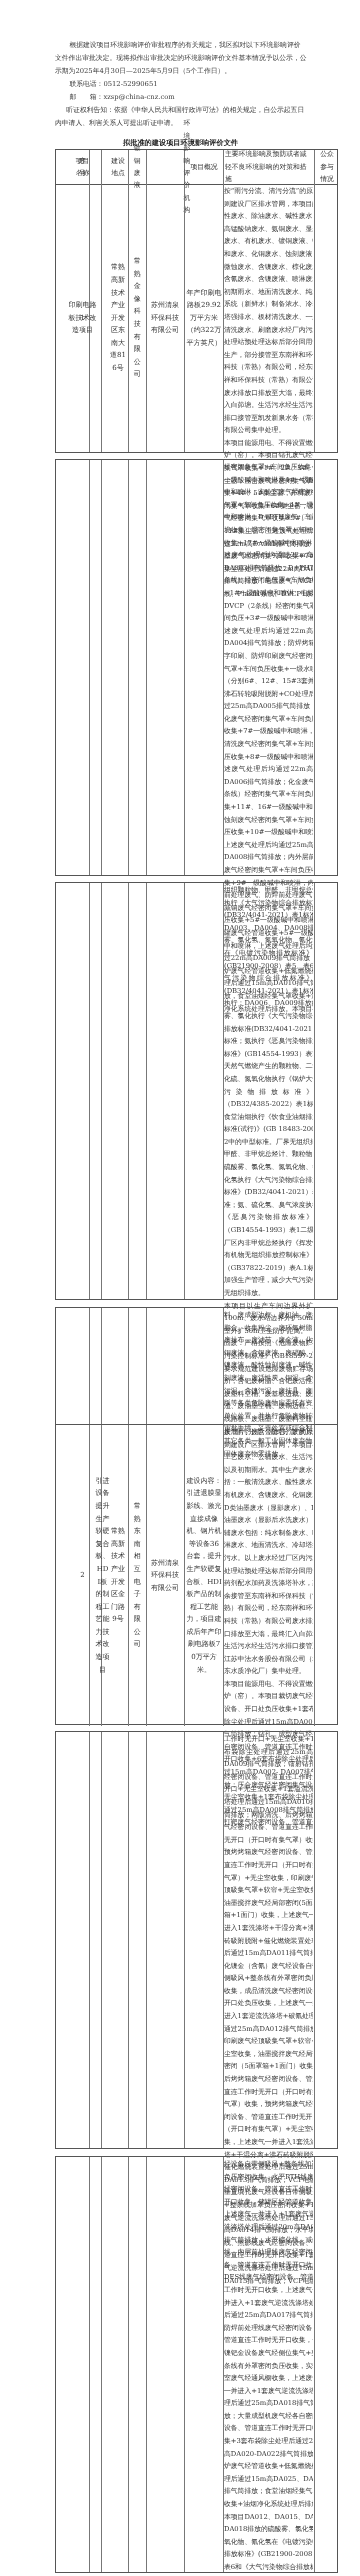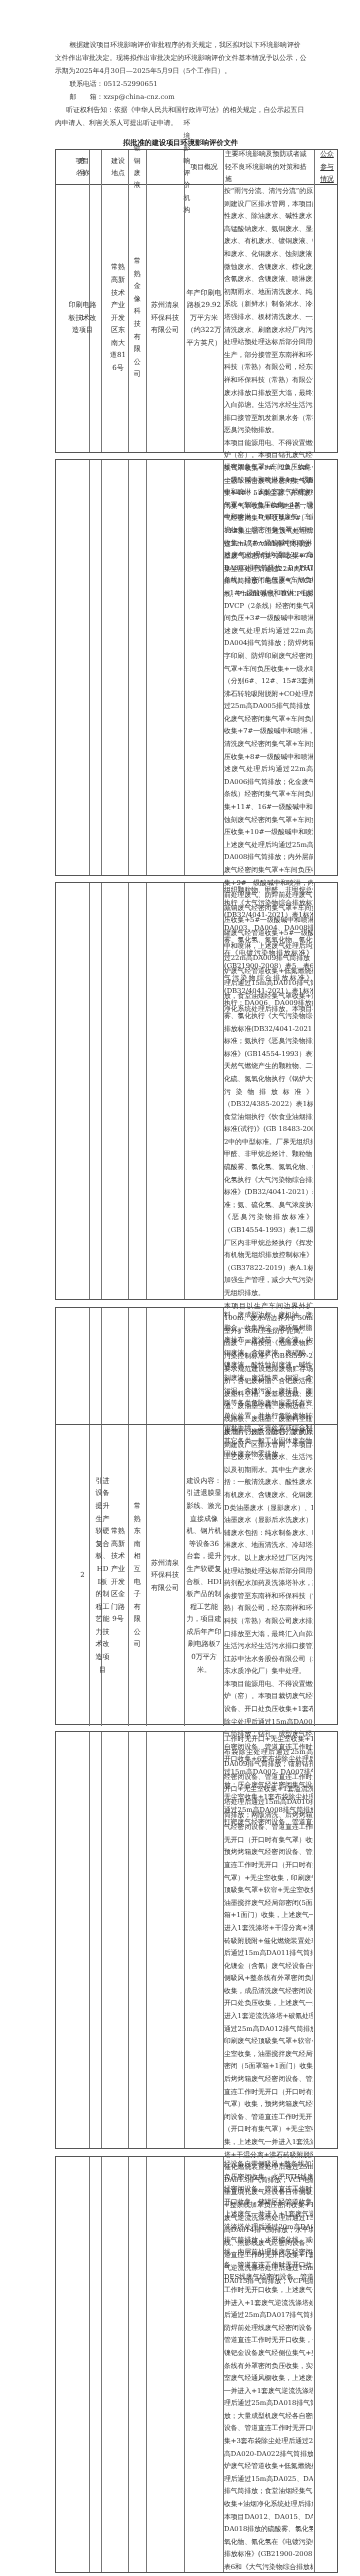--- a/index.html
+++ b/index.html
@@ -59,21 +59,21 @@
   <div class="col c4">
       <span class="cell-text" style="padding:0 1.5px;margin-left:44px;">环境影响评价机构</span>
     </div>
   <div class="col c5">
       <span class="cell-text">项目概况</span>
     </div>
   <div class="col c6">
       <span class="cell-text">主要环境影响及预防或者减轻不良环境影响的对策和措施</span>
     </div>
   <div class="col c7">
-      <span class="cell-text" style="padding:0 2.1px;text-decoration:underline;">公众参与情况</span>
+      <span class="cell-text" style="padding:0 2.1px;">公众参与情况</span>
     </div>
 </div>
 
 <div class="seg" style="top:184px;height:269px;border-top:none;">
   <div class="col c0">
       <span>1</span>
     </div>
   <div class="col c1">
       <span class="cell-text" style="padding:0 3.1px;">印刷电路板技术改造项目</span>
     </div>
@@ -103,21 +103,21 @@
         <span class="m-line">系统（新鲜水）制备浓水、冷却</span>
         <span class="m-line">塔强排水、板材清洗废水、一般</span>
         <span class="m-line">清洗废水、刷磨废水经厂内污水</span>
         <span class="m-line">处理站预处理达标后部分回用于</span>
         <span class="m-line">生产，部分接管至东南祥和环保</span>
         <span class="m-line">科技（常熟）有限公司，经东南</span>
         <span class="m-line">祥和环保科技（常熟）有限公司</span>
         <span class="m-line">废水排放口排放至大滃，最终汇</span>
         <span class="m-line">入白茆塘。生活污水经生活污水</span>
         <span class="m-line">排口接管至凯发新泉水务（常熟）</span>
-        <span class="m-line last">恶臭污染物排放。</span>
+        <span class="m-line last">有限公司集中处理。</span>
         <span class="m-line">本项目能源用电、不得设置燃煤</span>
         <span class="m-line">炉（窑）。本项目钻孔废气经密闭</span>
         <span class="m-line">集气罩收集+1#、2#、3#、12#集</span>
         <span class="m-line">尘器，压合废气经密闭集气罩收</span>
         <span class="m-line">集+4#、5#集尘器，开料废气经密</span>
         <span class="m-line">闭集气罩收集+6#集尘器，激光废</span>
         <span class="m-line">气经密闭集气罩收集+9#、10#、</span>
         <span class="m-line">11#集尘器，上述废气处理后均通</span>
         <span class="m-line">过22m高DA001排气筒排放；成</span>
         <span class="m-line">型废气经密闭集气罩收集+7#、8#</span>

